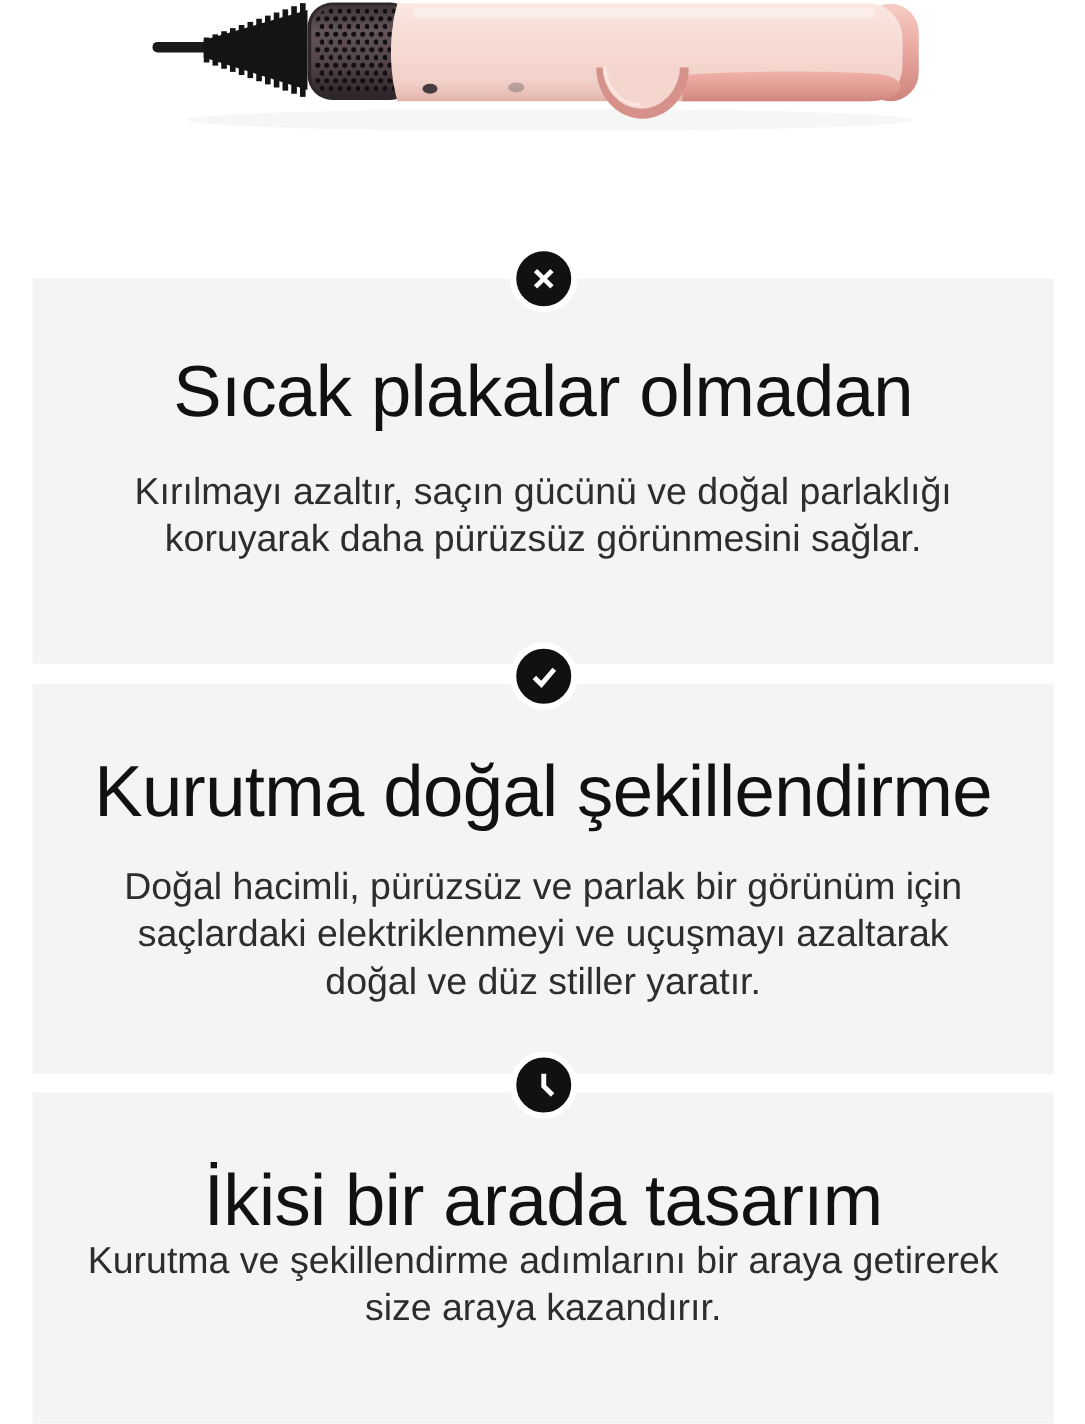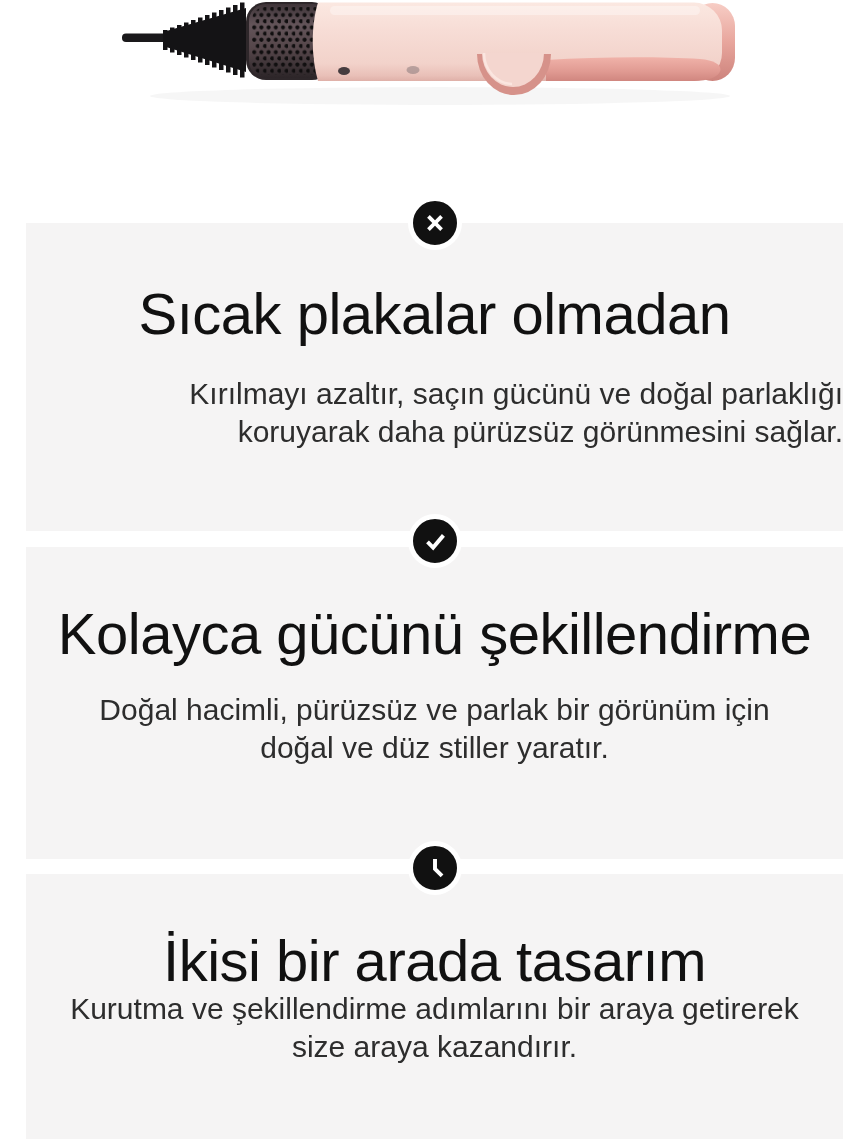--- a/index.html
+++ b/index.html
@@ -52,21 +52,21 @@
     font-weight:300;
     letter-spacing:-0.5px;
     color:var(--ink);
   }
   .feature .desc{
     font-size:30px;
     line-height:38px;
     font-weight:300;
     color:var(--body-ink);
   }
-  .s1 .desc{margin-top:32px;text-align:right;}
+  .s1 .desc{margin-top:32px;}
   .s2 .desc{margin-top:28px;}
   .s3 .desc{}
   .desc .line{white-space:nowrap;}
 </style>
 </head>
 <body>
 
 <div class="hero">
   <svg width="868" height="223" viewBox="0 0 868 223" aria-hidden="true">
     <defs>
@@ -158,23 +158,24 @@
       <div class="line">koruyarak daha pürüzsüz görünmesini sağlar.</div>
     </div>
   </section>
 
   <section class="feature s2">
     <span class="badge">
       <svg width="30" height="30" viewBox="0 0 32 32">
         <path d="M 8,17 L 14,23 L 25,10" fill="none" stroke="#fff" stroke-width="4.2"></path>
       </svg>
     </span>
-    <h2>Kolayca gücünü şekillendirme</h2>
+    <h2>Kurutma doğal şekillendirme</h2>
     <div class="desc">
       <div class="line">Doğal hacimli, pürüzsüz ve parlak bir görünüm için</div>
+      <div class="line">saçlardaki elektriklenmeyi ve uçuşmayı azaltarak</div>
       <div class="line">doğal ve düz stiller yaratır.</div>
     </div>
   </section>
 
   <section class="feature s3">
     <span class="badge">
       <svg width="30" height="30" viewBox="0 0 32 32">
         <polyline points="16,6.5 16,17 23.5,24.5" fill="none" stroke="#fff" stroke-width="4.2"></polyline>
       </svg>
     </span>

